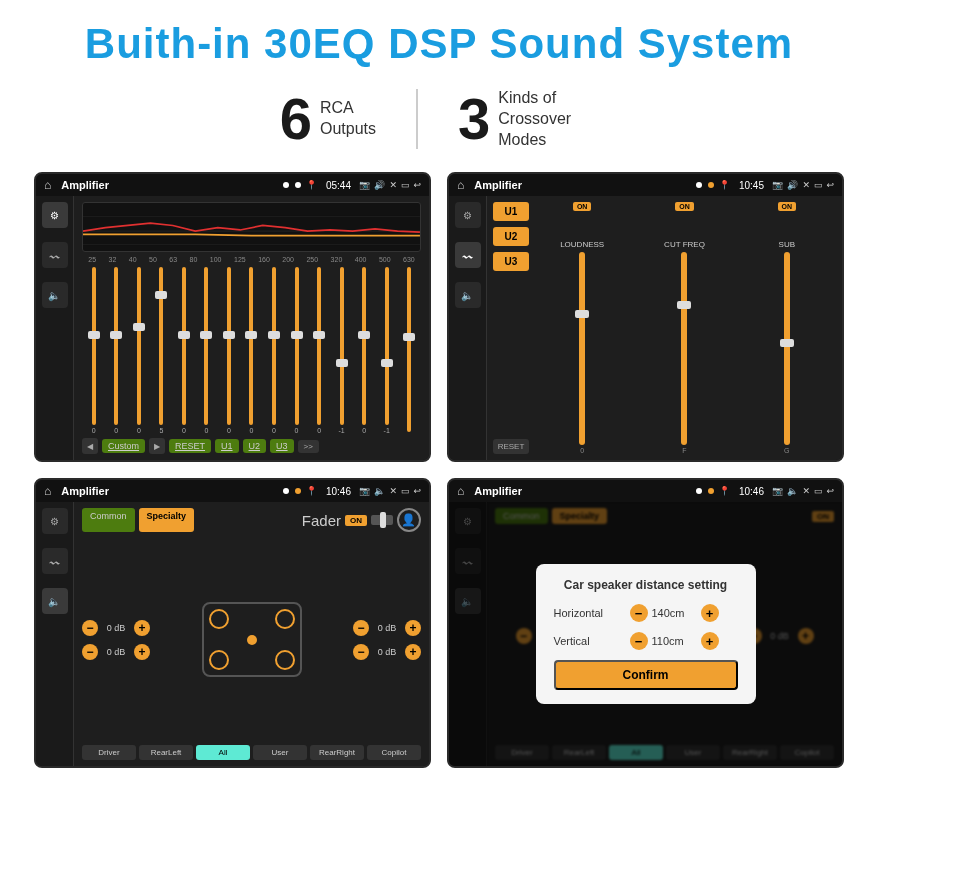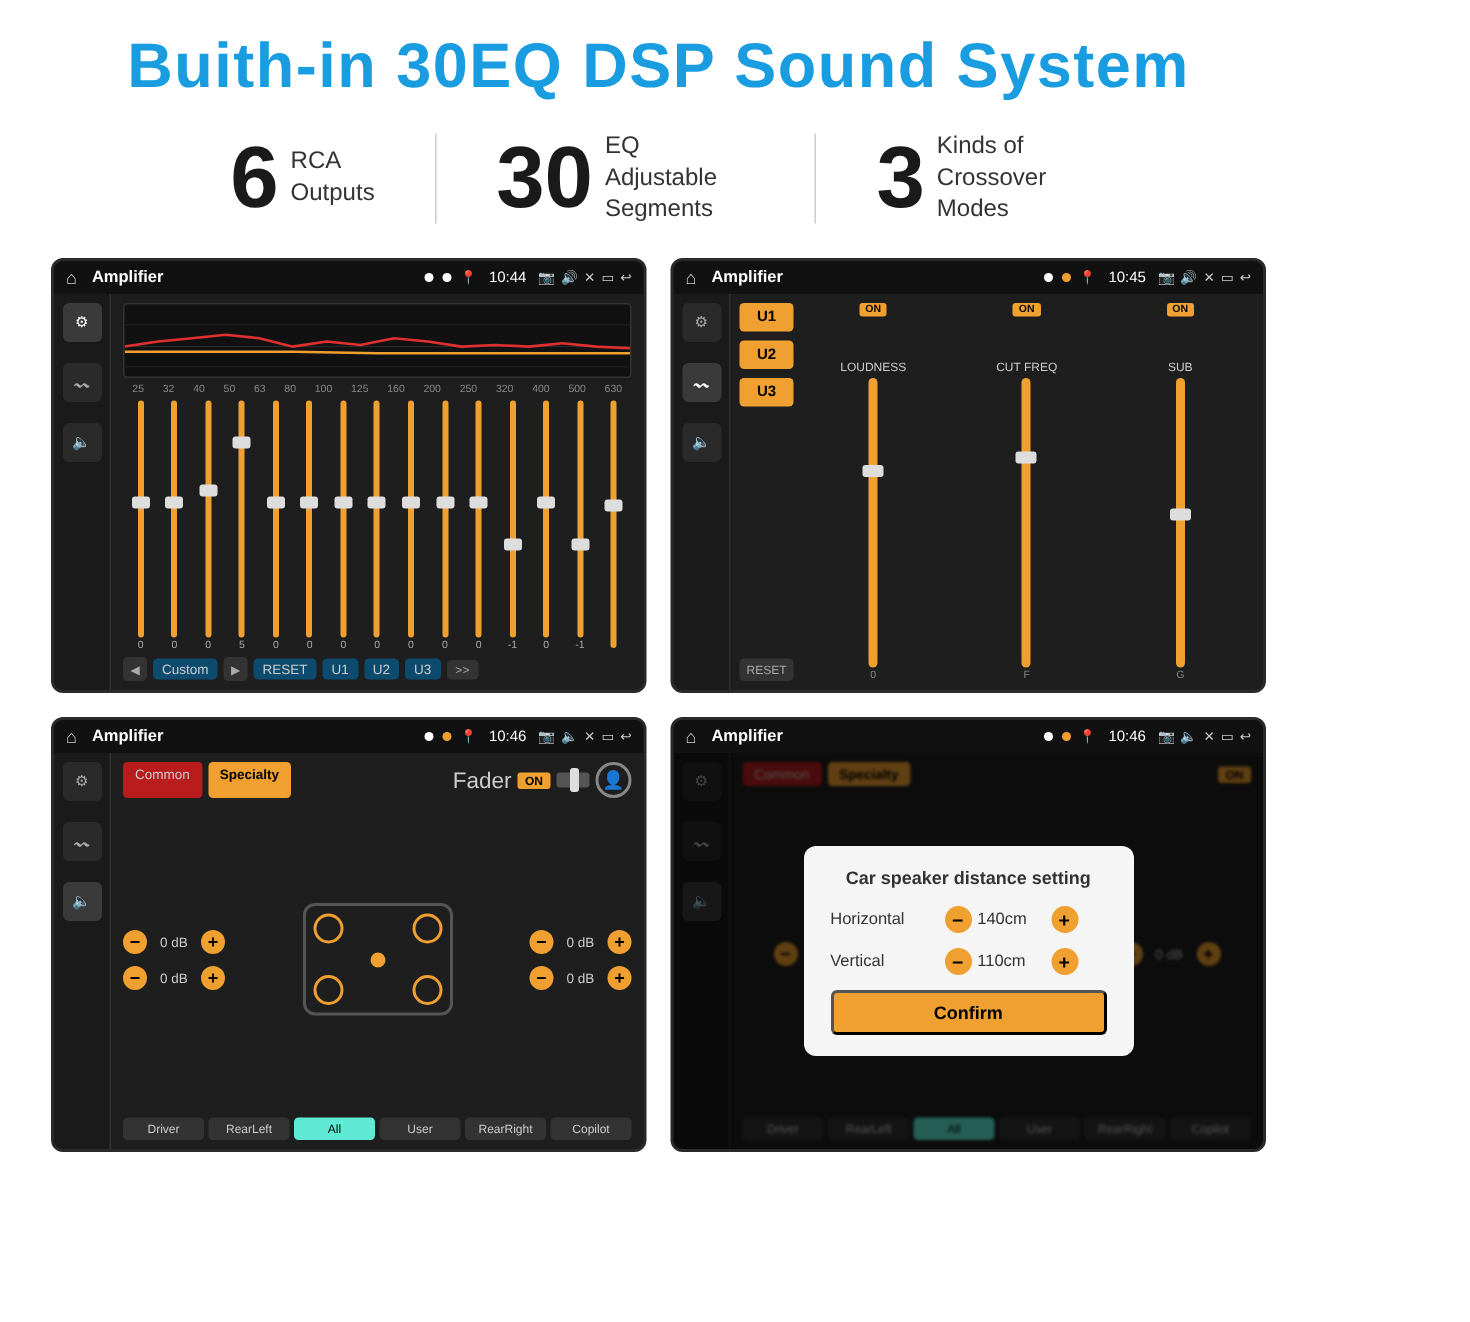--- a/index.html
+++ b/index.html
@@ -230,22 +230,23 @@
       display: flex;
       align-items: center;
       justify-content: center;
       font-size: 8px;
       color: #aaa;
     }
     .eq-label {
       font-size: 9px;
       color: #ccc;
       padding: 2px 6px;
-      background: #0c4a6e;
+      background: #4d7c0f;
       border-radius: 3px;
+      text-decoration: underline;
     }
     .eq-arrow-btn {
       background: #333;
       border-radius: 3px;
       padding: 2px 6px;
       font-size: 8px;
       color: #aaa;
     }
 
     
@@ -344,21 +345,21 @@
       padding: 6px 8px;
       display: flex;
       flex-direction: column;
     }
     .fader-top-tabs {
       display: flex;
       gap: 4px;
       margin-bottom: 6px;
     }
     .tab-btn {
-      background: #b91c1c;
+      background: #4d7c0f;
       color: #ccc;
       font-size: 9px;
       padding: 3px 8px;
       border-radius: 3px;
     }
     .tab-btn.active {
       background: #f0a030;
       color: #000;
       font-weight: bold;
     }
@@ -549,41 +550,37 @@
 <div class="page-wrapper">
 
   <h1 class="main-title">Buith-in 30EQ DSP Sound System</h1>
 
   <div class="stats-row">
     <div class="stat-item">
       <span class="stat-number">6</span>
       <span class="stat-text">RCA<br>Outputs</span>
     </div>
     <div class="stat-divider"></div>
-    <div class="stat-item">
-      <span class="stat-number">30</span>
-      <span class="stat-text">EQ Adjustable<br>Segments</span>
-    </div>
     <div class="stat-divider"></div>
     <div class="stat-item">
       <span class="stat-number">3</span>
       <span class="stat-text">Kinds of<br>Crossover Modes</span>
     </div>
   </div>
 
   <div class="screenshots-grid">
 
     <div class="screen-card">
       <div class="status-bar">
         <span class="status-home">⌂</span>
         <span class="status-app-name">Amplifier</span>
         <span class="status-dot"></span>
         <span class="status-dot"></span>
         <span class="status-icon-small">📍</span>
-        <span class="status-time">10:44</span>
+        <span class="status-time">05:44</span>
         <span class="status-icon-small">📷</span>
         <span class="status-icon-small">🔊</span>
         <span class="status-icon-small">✕</span>
         <span class="status-icon-small">▭</span>
         <span class="status-icon-small">↩</span>
       </div>
       <div class="screen-content">
         <div class="screen-sidebar">
           <div class="sidebar-btn active">⚙</div>
           <div class="sidebar-btn">〰</div>

